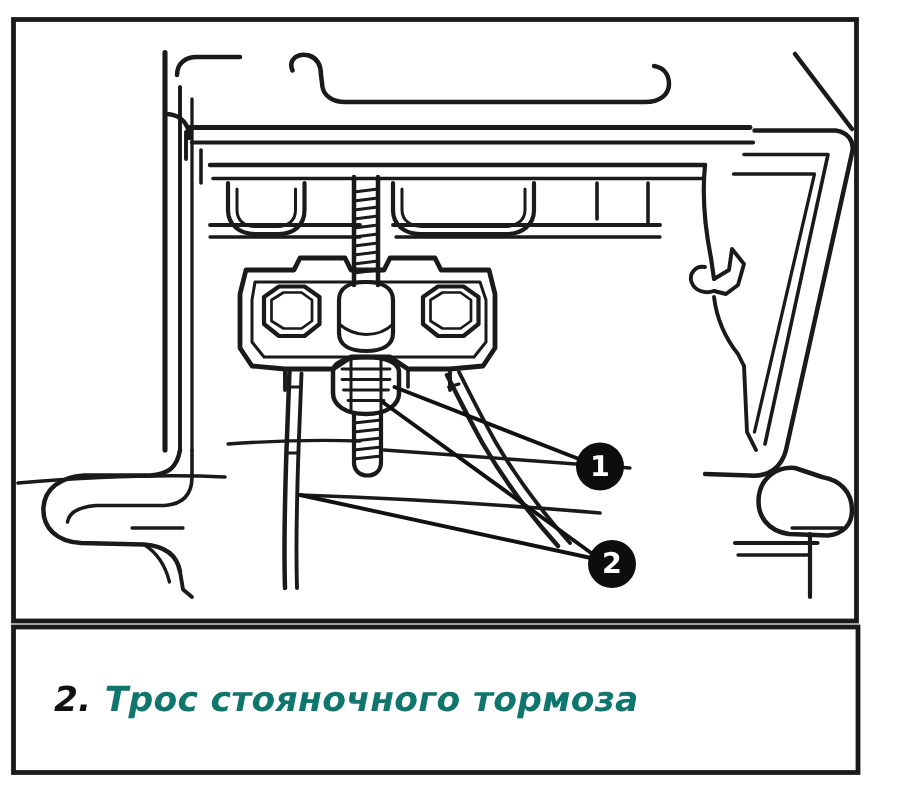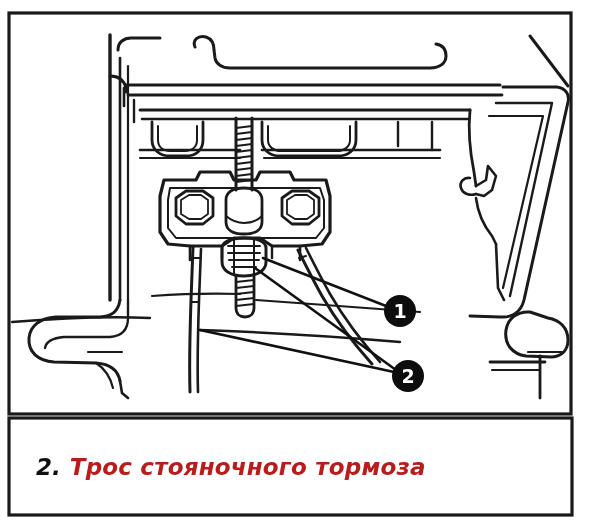--- a/index.html
+++ b/index.html
@@ -41,21 +41,21 @@
     display: flex;
     align-items: center;
     box-sizing: border-box;
     padding-left: 28px;
   }
   #caption-text {
     font-family: "DejaVu Sans", sans-serif;
     font-style: italic;
     font-weight: bold;
     font-size: 23px;
-    color: #b91c1c;
+    color: #0f766e;
     letter-spacing: 0.2px;
     white-space: nowrap;
   }
   #caption-num {
     font-family: "DejaVu Sans", sans-serif;
     font-style: italic;
     font-weight: bold;
     font-size: 23px;
     color: #111111;
     margin-right: 9px;

